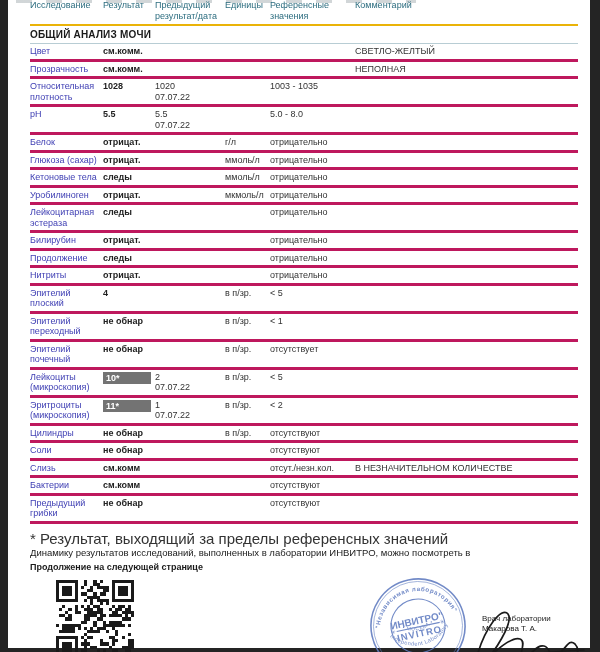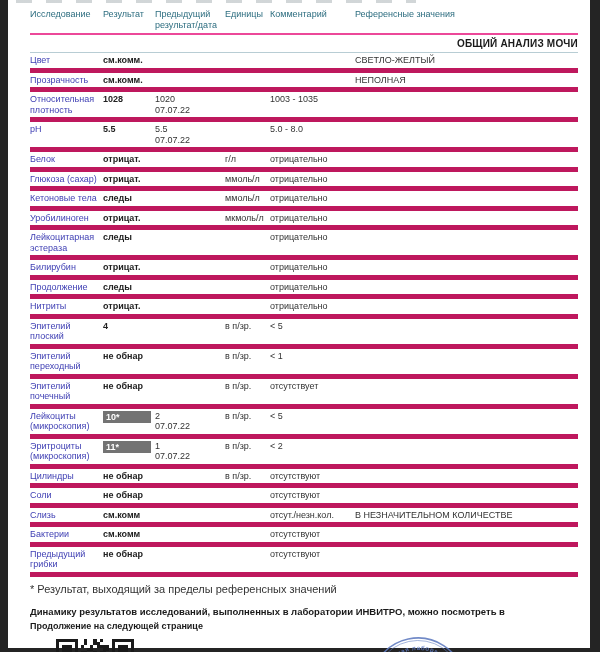--- a/index.html
+++ b/index.html
@@ -3,33 +3,33 @@
 <meta charset="utf-8">
 <style>
   * { margin:0; padding:0; box-sizing:border-box; }
   body { font-family:"Liberation Sans", sans-serif; }
   .frame { position:relative; width:600px; height:652px; background:#242424; overflow:hidden; }
   .page { position:absolute; left:8px; top:0; width:582px; height:648px; background:#ffffff; }
   .content { position:absolute; left:22px; top:0; width:548px; }
   .sliver { position:absolute; left:8px; top:0; width:400px; height:3px;
             background:repeating-linear-gradient(90deg,#9aa4a8 0 16px, transparent 16px 30px); opacity:.45; }
   .grid { display:grid; grid-template-columns:73px 52px 70px 45px 85px 1fr; column-gap:0; }
-  .thead { margin-top:9px; color:#2e6e80; font-size:9px; line-height:10.5px; padding-bottom:3px; }
+  .thead { color:#2e6e80; font-size:9px; line-height:10.5px; padding-bottom:3px; }
   .thead span { padding-right:4px; }
-  .section { border-top:2px solid #ec4899; border-bottom:1px solid #b8cdd4;
-             font-weight:bold; font-size:10px; color:#1a1a1a; padding:3px 0 3px 0; letter-spacing:.2px;text-align:right; }
-  .row { border-bottom:5px solid #be185d; font-size:9px; line-height:10.5px; }
+  .section { border-top:2px solid #eab308; border-bottom:1px solid #b8cdd4;
+             font-weight:bold; font-size:10px; color:#1a1a1a; padding:3px 0 3px 0; letter-spacing:.2px; }
+  .row { border-bottom:3px solid #be185d; font-size:9px; line-height:10.5px; }
   .row > div { padding:2px 4px 2px 0; }
   .c-name { color:#4040b4; }
   .c-result { font-weight:bold; color:#222; }
   .c-prev, .c-units, .c-ref, .c-comment { color:#333; }
   .flag { display:inline-block; background:#737373; color:#fff; font-weight:bold;
           min-width:48px; padding:0 3px; line-height:12px; }
-  .footnote { font-size:11px; color:#333; margin-top:6px; }
-  .dynamics { font-size:9.5px; font-weight:bold; color:#1a1a1a; margin-top:11px; }
+  .footnote { font-size:15px; color:#333; margin-top:6px; }
+  .dynamics { font-size:9.5px; font-weight:normal; color:#1a1a1a; }
   .continuation { font-size:9px; font-weight:bold; color:#1a1a1a; margin-top:4px; }
   .bottom { position:relative; height:118px; margin-top:4px; }
   .qr-block { position:absolute; left:2px; top:4px; width:126px; text-align:center; }
   .qr-caption { font-size:7px; line-height:8.5px; color:#444; margin-top:5px; }
   .stamp { position:absolute; left:338px; top:0px; width:100px; height:100px; }
   .doctor { position:absolute; left:452px; top:10px; font-size:8px; line-height:10px; color:#222;margin-top:28px; }
   .signature { position:absolute; left:436px; top:26px; width:126px; height:86px; }
 </style>
 </head>
 <body>
@@ -37,22 +37,22 @@
 <div class="frame">
   <div class="page">
     <div class="sliver"></div>
     <div class="content">
 
       <div class="grid thead">
         <span>Исследование</span>
         <span>Результат</span>
         <span>Предыдущий результат/дата</span>
         <span>Единицы</span>
+        <span>Референсные значения</span>
         <span>Комментарий</span>
-        <span>Референсные значения</span>
       </div>
 
       <div class="section">ОБЩИЙ АНАЛИЗ МОЧИ</div>
 
       <div>
           <div class="grid row">
             <div class="c-name">Цвет</div>
             <div class="c-result">см.комм.</div>
             <div class="c-prev"></div>
             <div class="c-units"></div>

